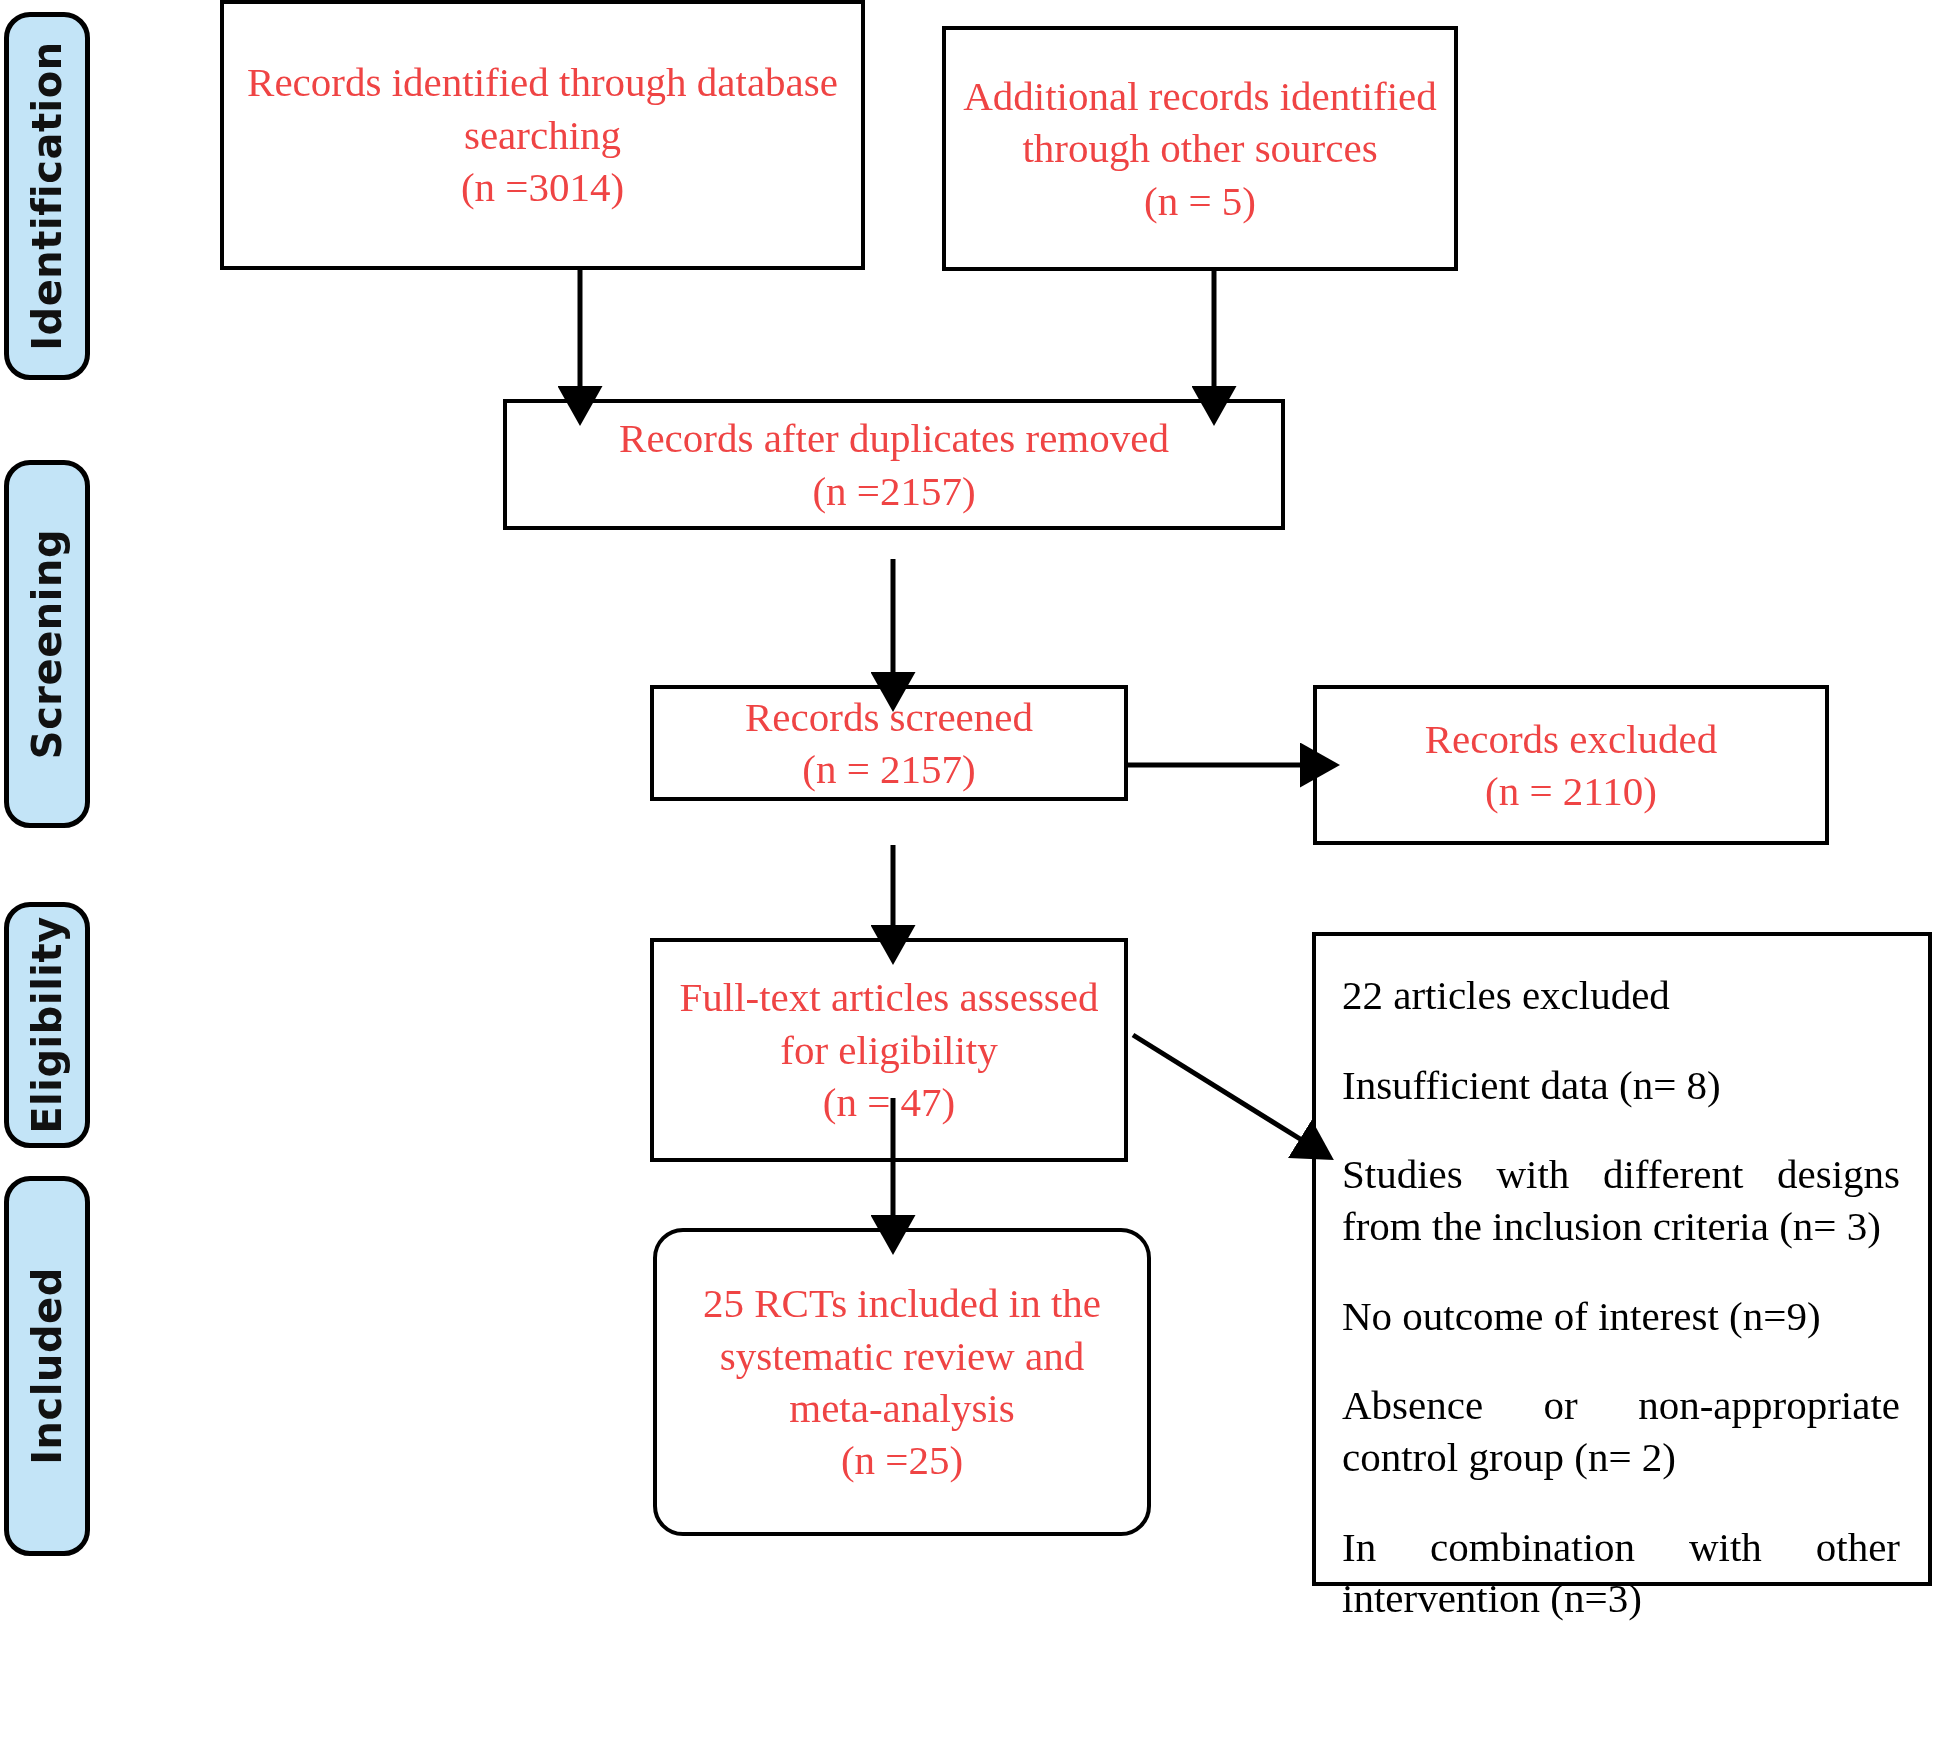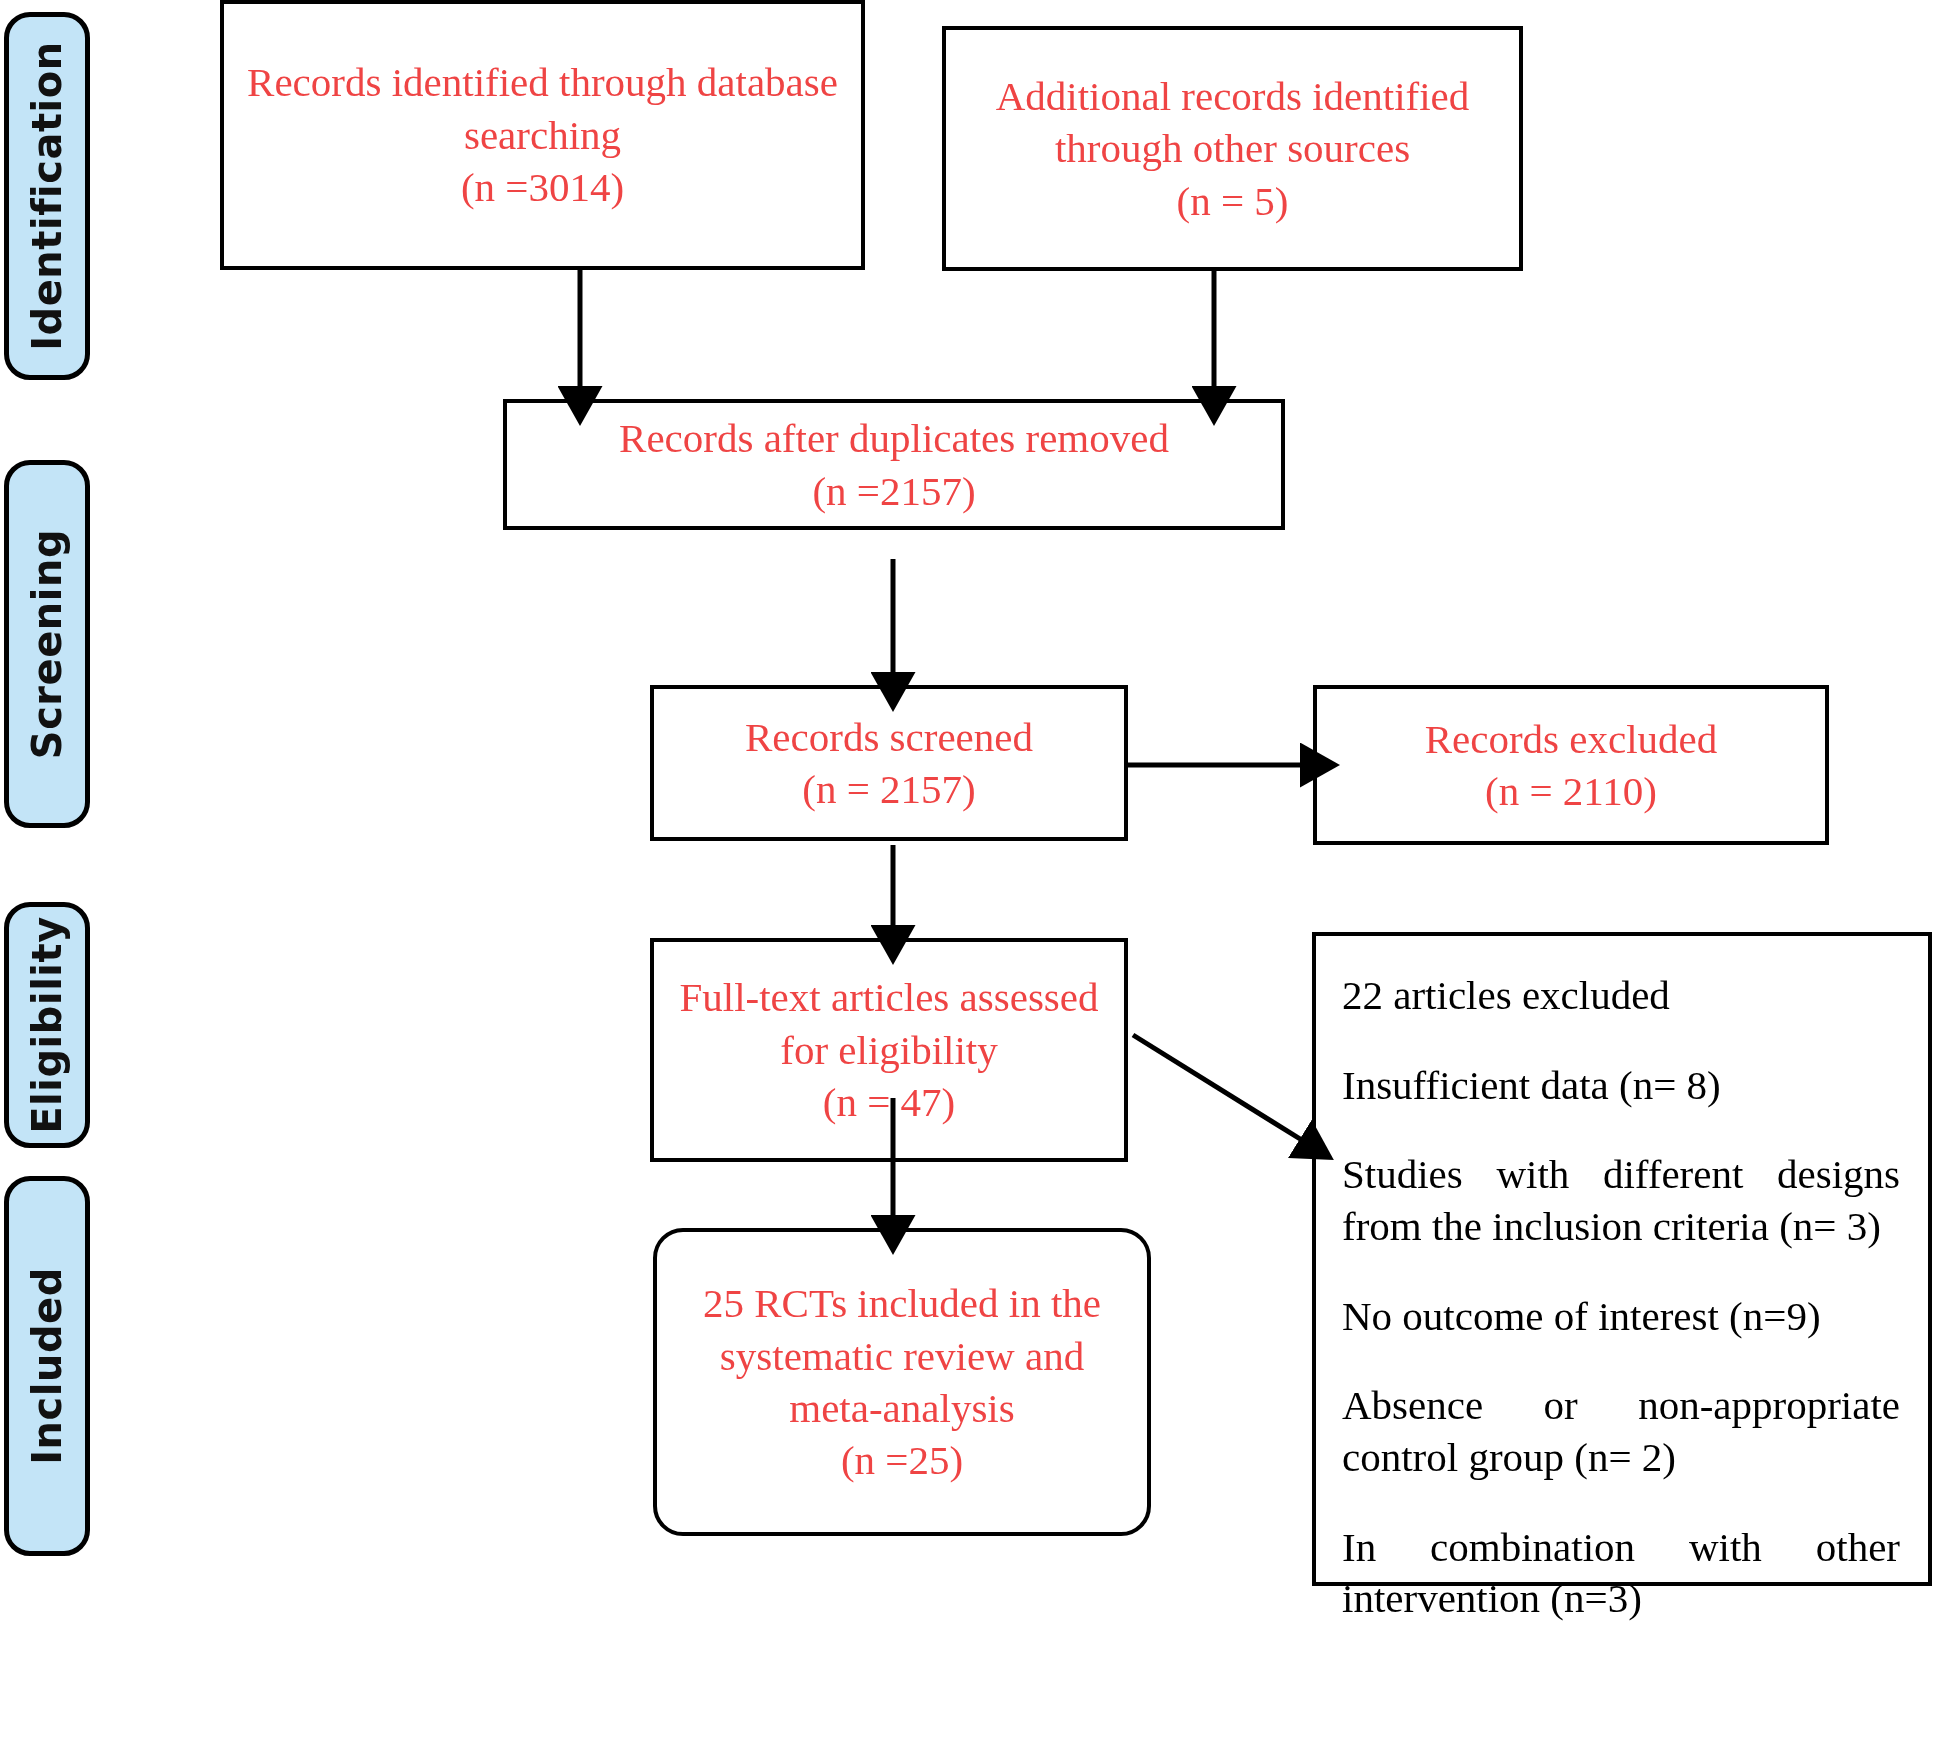--- a/index.html
+++ b/index.html
@@ -101,32 +101,32 @@
   <div class="stage-chip" style="left:4px; top:1176px; width:86px; height:380px;">
     <span class="vtext">Included</span>
   </div>
 
   <div class="flow-box" style="left:220px; top:0px; width:645px; height:270px;">
     <span class="btext">Records identified through database
 searching
 (n =3014)</span>
   </div>
 
-  <div class="flow-box" style="left:942px; top:26px; width:581px; height:245px;">
+  <div class="flow-box" style="left:942px; top:26px; width:516px; height:245px;">
     <span class="btext">Additional records identified
 through other sources
 (n = 5)</span>
   </div>
 
   <div class="flow-box" style="left:503px; top:399px; width:782px; height:131px;">
     <span class="btext">Records after duplicates removed
 (n =2157)</span>
   </div>
 
-  <div class="flow-box" style="left:650px; top:685px; width:478px; height:156px;">
+  <div class="flow-box" style="left:650px; top:685px; width:478px; height:116px;">
     <span class="btext">Records screened
 (n = 2157)</span>
   </div>
 
   <div class="flow-box" style="left:1313px; top:685px; width:516px; height:160px;">
     <span class="btext">Records excluded
 (n = 2110)</span>
   </div>
 
   <div class="flow-box" style="left:650px; top:938px; width:478px; height:224px;">

